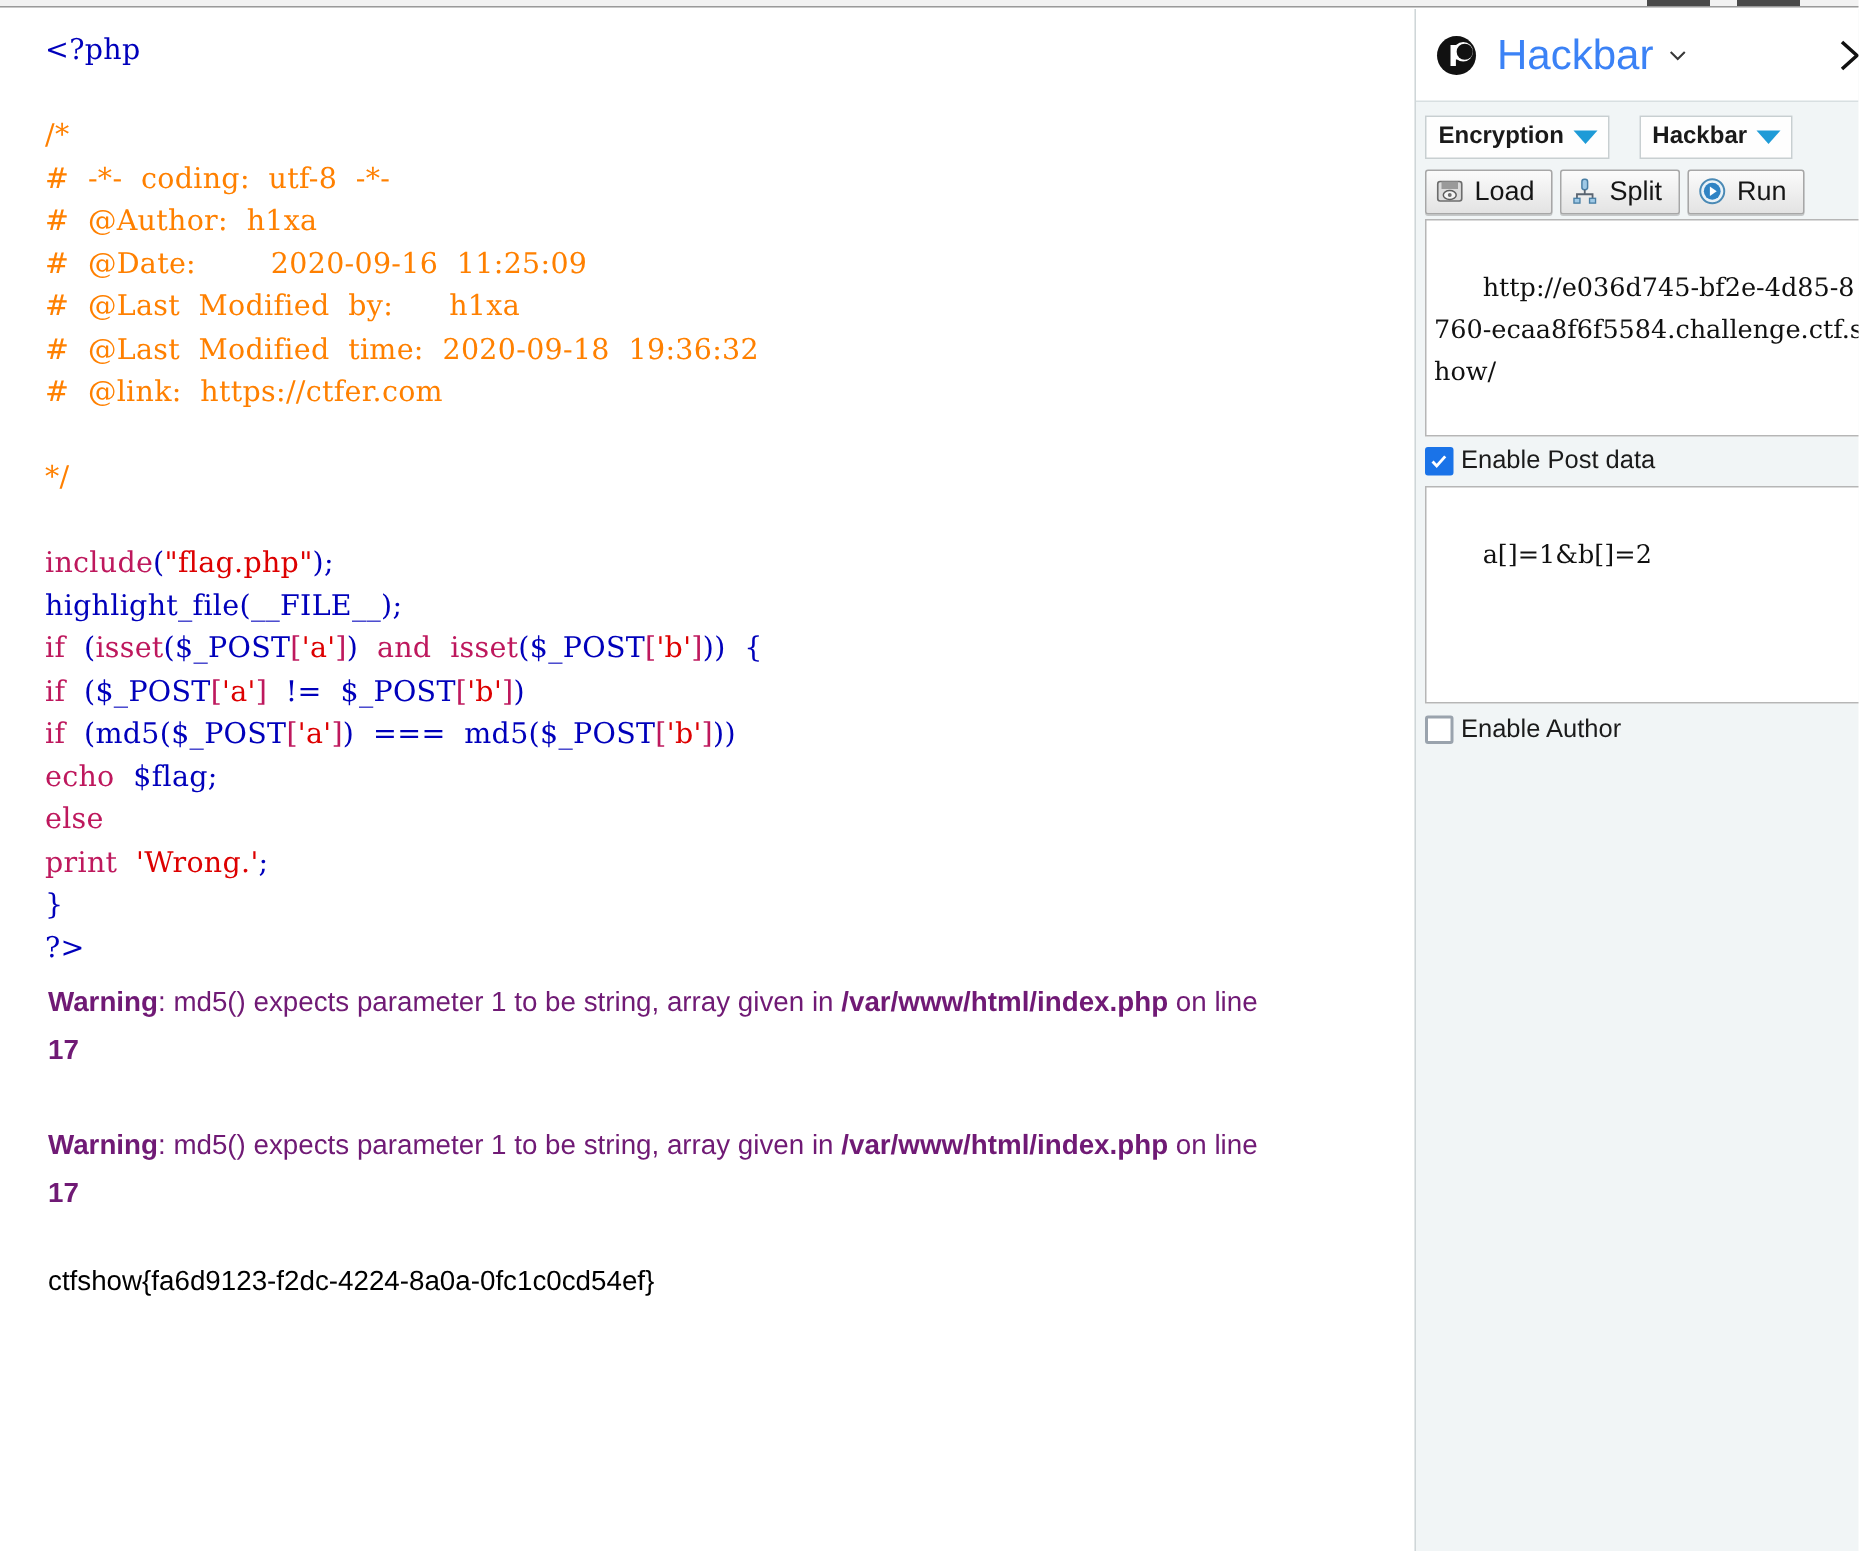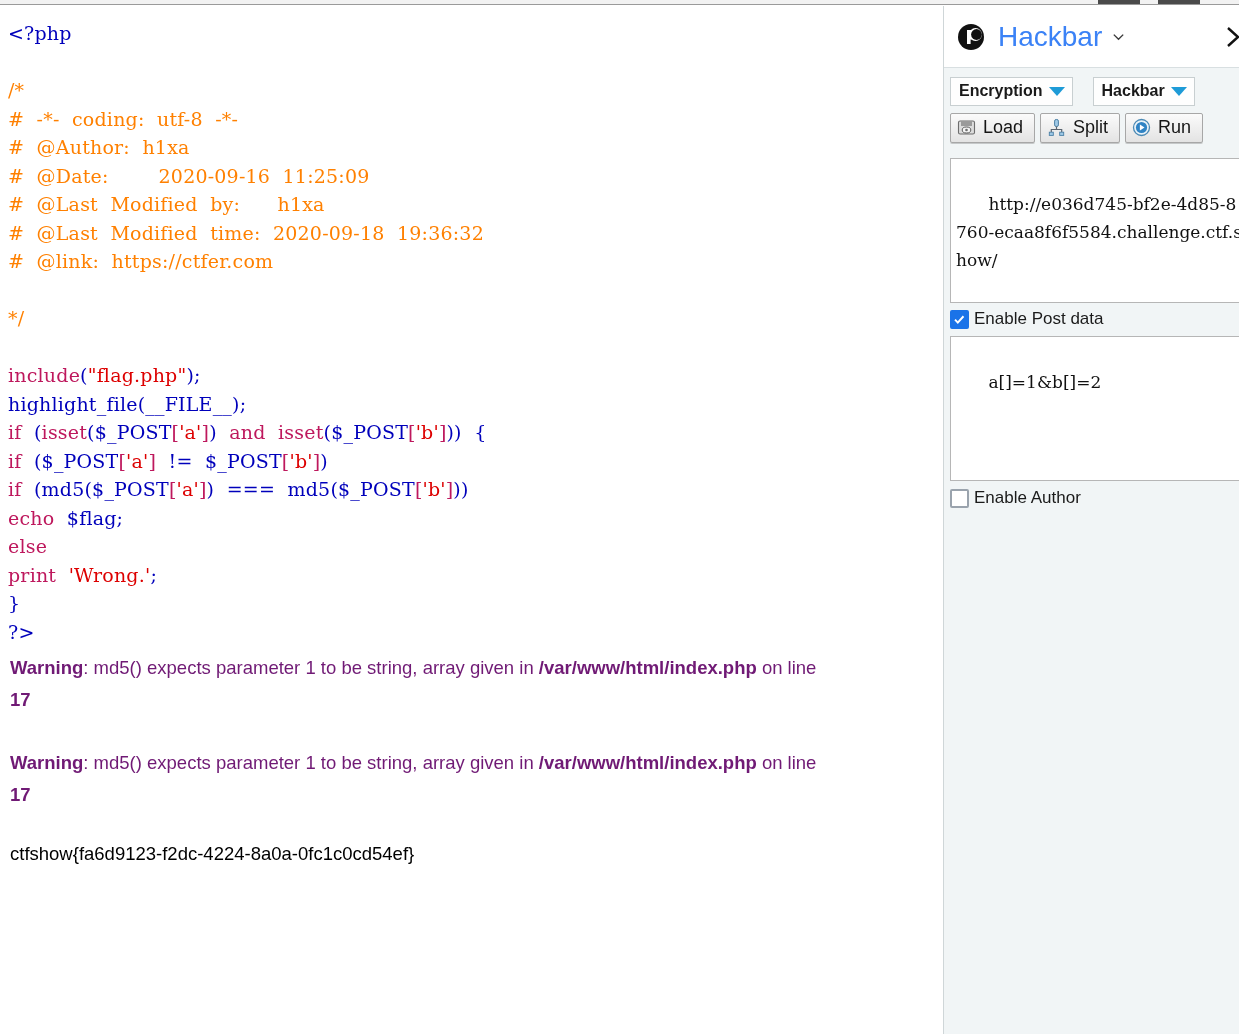--- a/index.html
+++ b/index.html
@@ -17,21 +17,21 @@
     position:absolute; top:0; left:0; width:1239px; height:5px;
     background:#f2f2f2; border-bottom:1px solid #9a9a9a;
   }
   #top-strip .tabfrag { position:absolute; top:0; height:4px; background:#4a4a4a; }
   #top-strip .tabfrag.a { left:1098px; width:42px; }
   #top-strip .tabfrag.b { left:1158px; width:42px; }
 
   
   #page-pane {
     position:absolute; top:6px; left:0; width:943px; height:1028px;
-    background:#ffffff; overflow:hidden;
+    background:#ffffff; overflow:hidden;padding-left:22px;
   }
 
   #code-block {
     font-family:"DejaVu Serif", "Liberation Serif", serif;
     font-size:19px;
     line-height:28.5px;
     white-space:pre;
     padding:13px 0 0 8px;
     letter-spacing:.2px;
   }
@@ -94,21 +94,21 @@
     font-size:16px; font-weight:bold; color:#1a1a1a;
     display:flex; align-items:center; gap:6px;
     font-family:"Liberation Sans", sans-serif;
     cursor:default; white-space:nowrap;
   }
   .dropbtn .tri {
     width:0; height:0; border-left:8px solid transparent;
     border-right:8px solid transparent; border-top:9px solid #1e9bd7;
   }
 
-  .hb-row2 { display:flex; gap:5px; margin-bottom:15px; }
+  .hb-row2 { display:flex; gap:5px; margin-bottom:3px; }
   .toolbtn {
     background:linear-gradient(#fbfbfb,#e3e3e3);
     border:1px solid #a7a7a7;
     border-radius:2px;
     padding:3px 11px 4px 6px;
     font-size:18px; color:#151515;
     display:flex; align-items:center; gap:7px;
     font-family:"Liberation Sans", sans-serif;
     cursor:default; white-space:nowrap;
     box-shadow:0 1px 0 rgba(0,0,0,.18);

